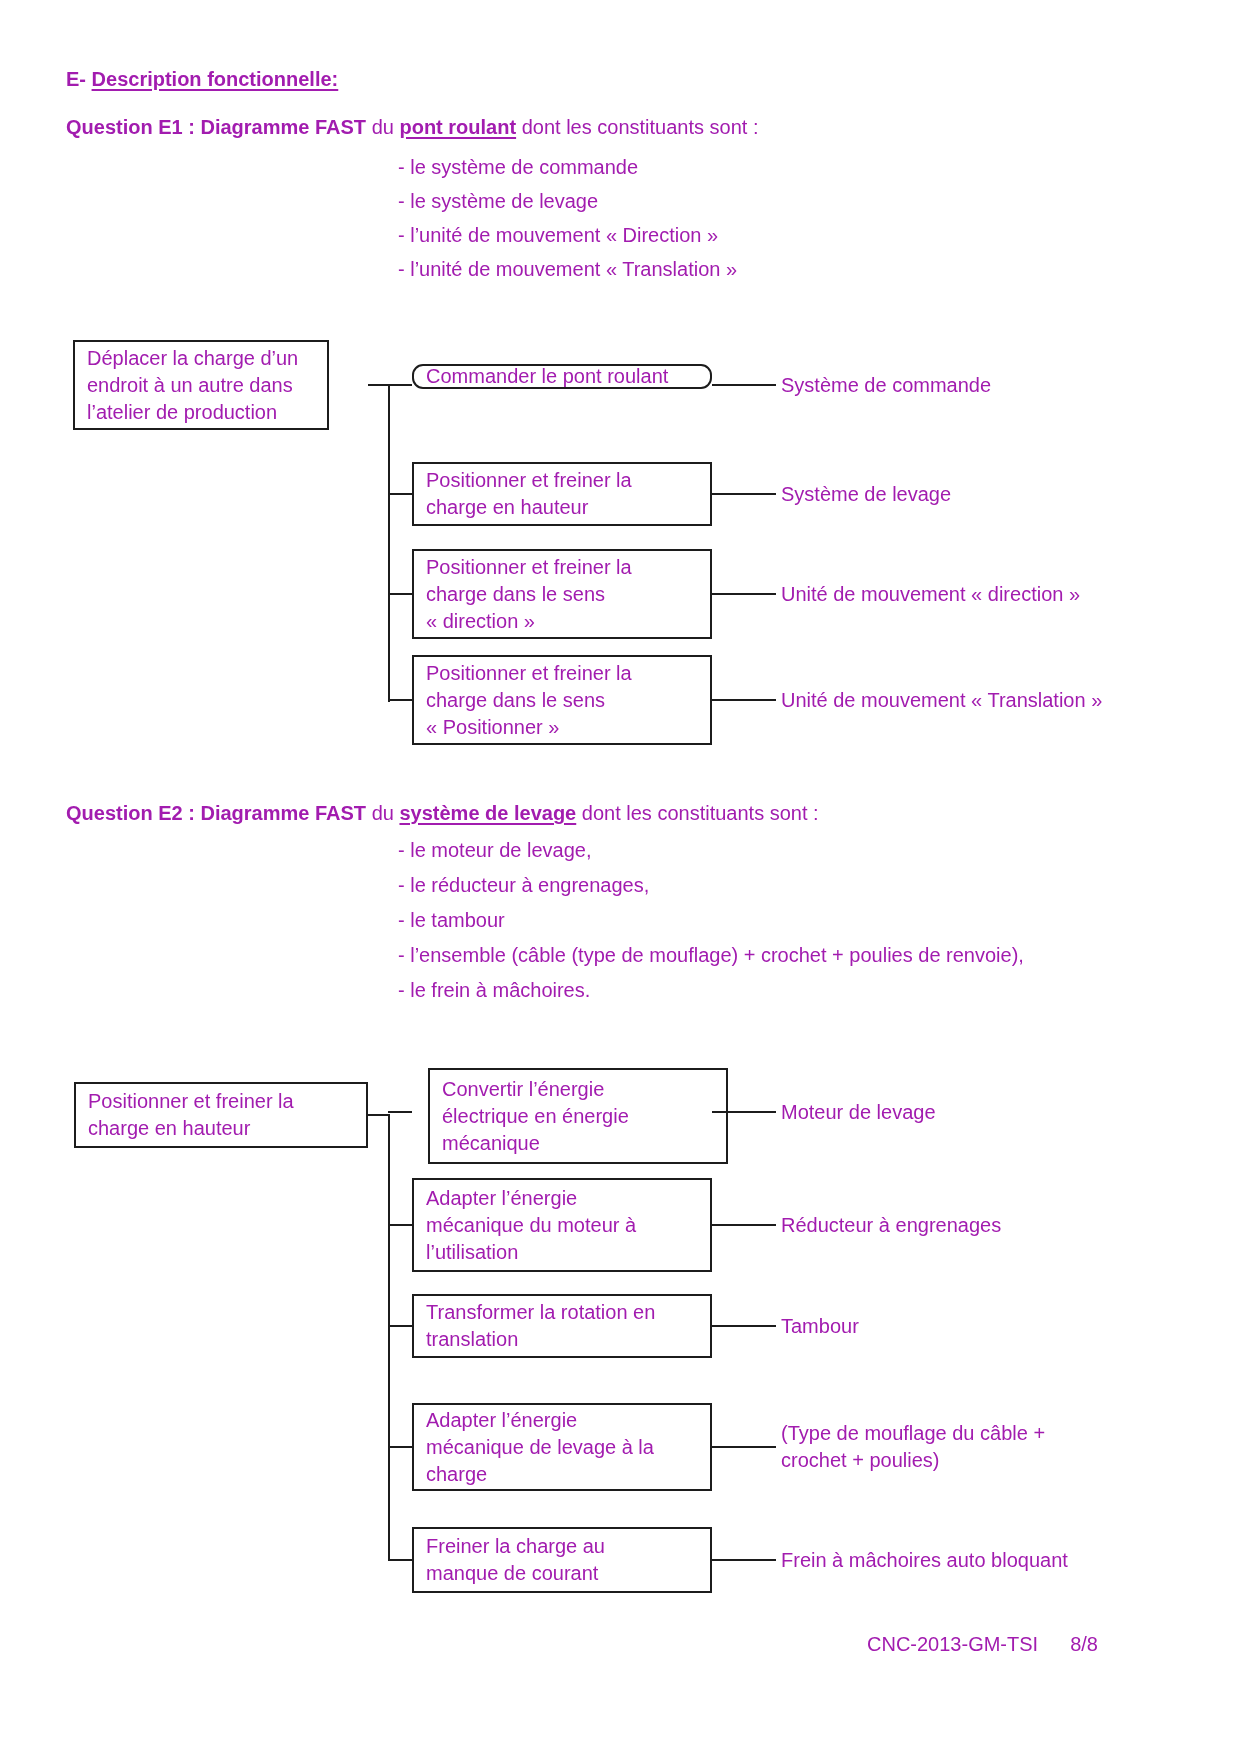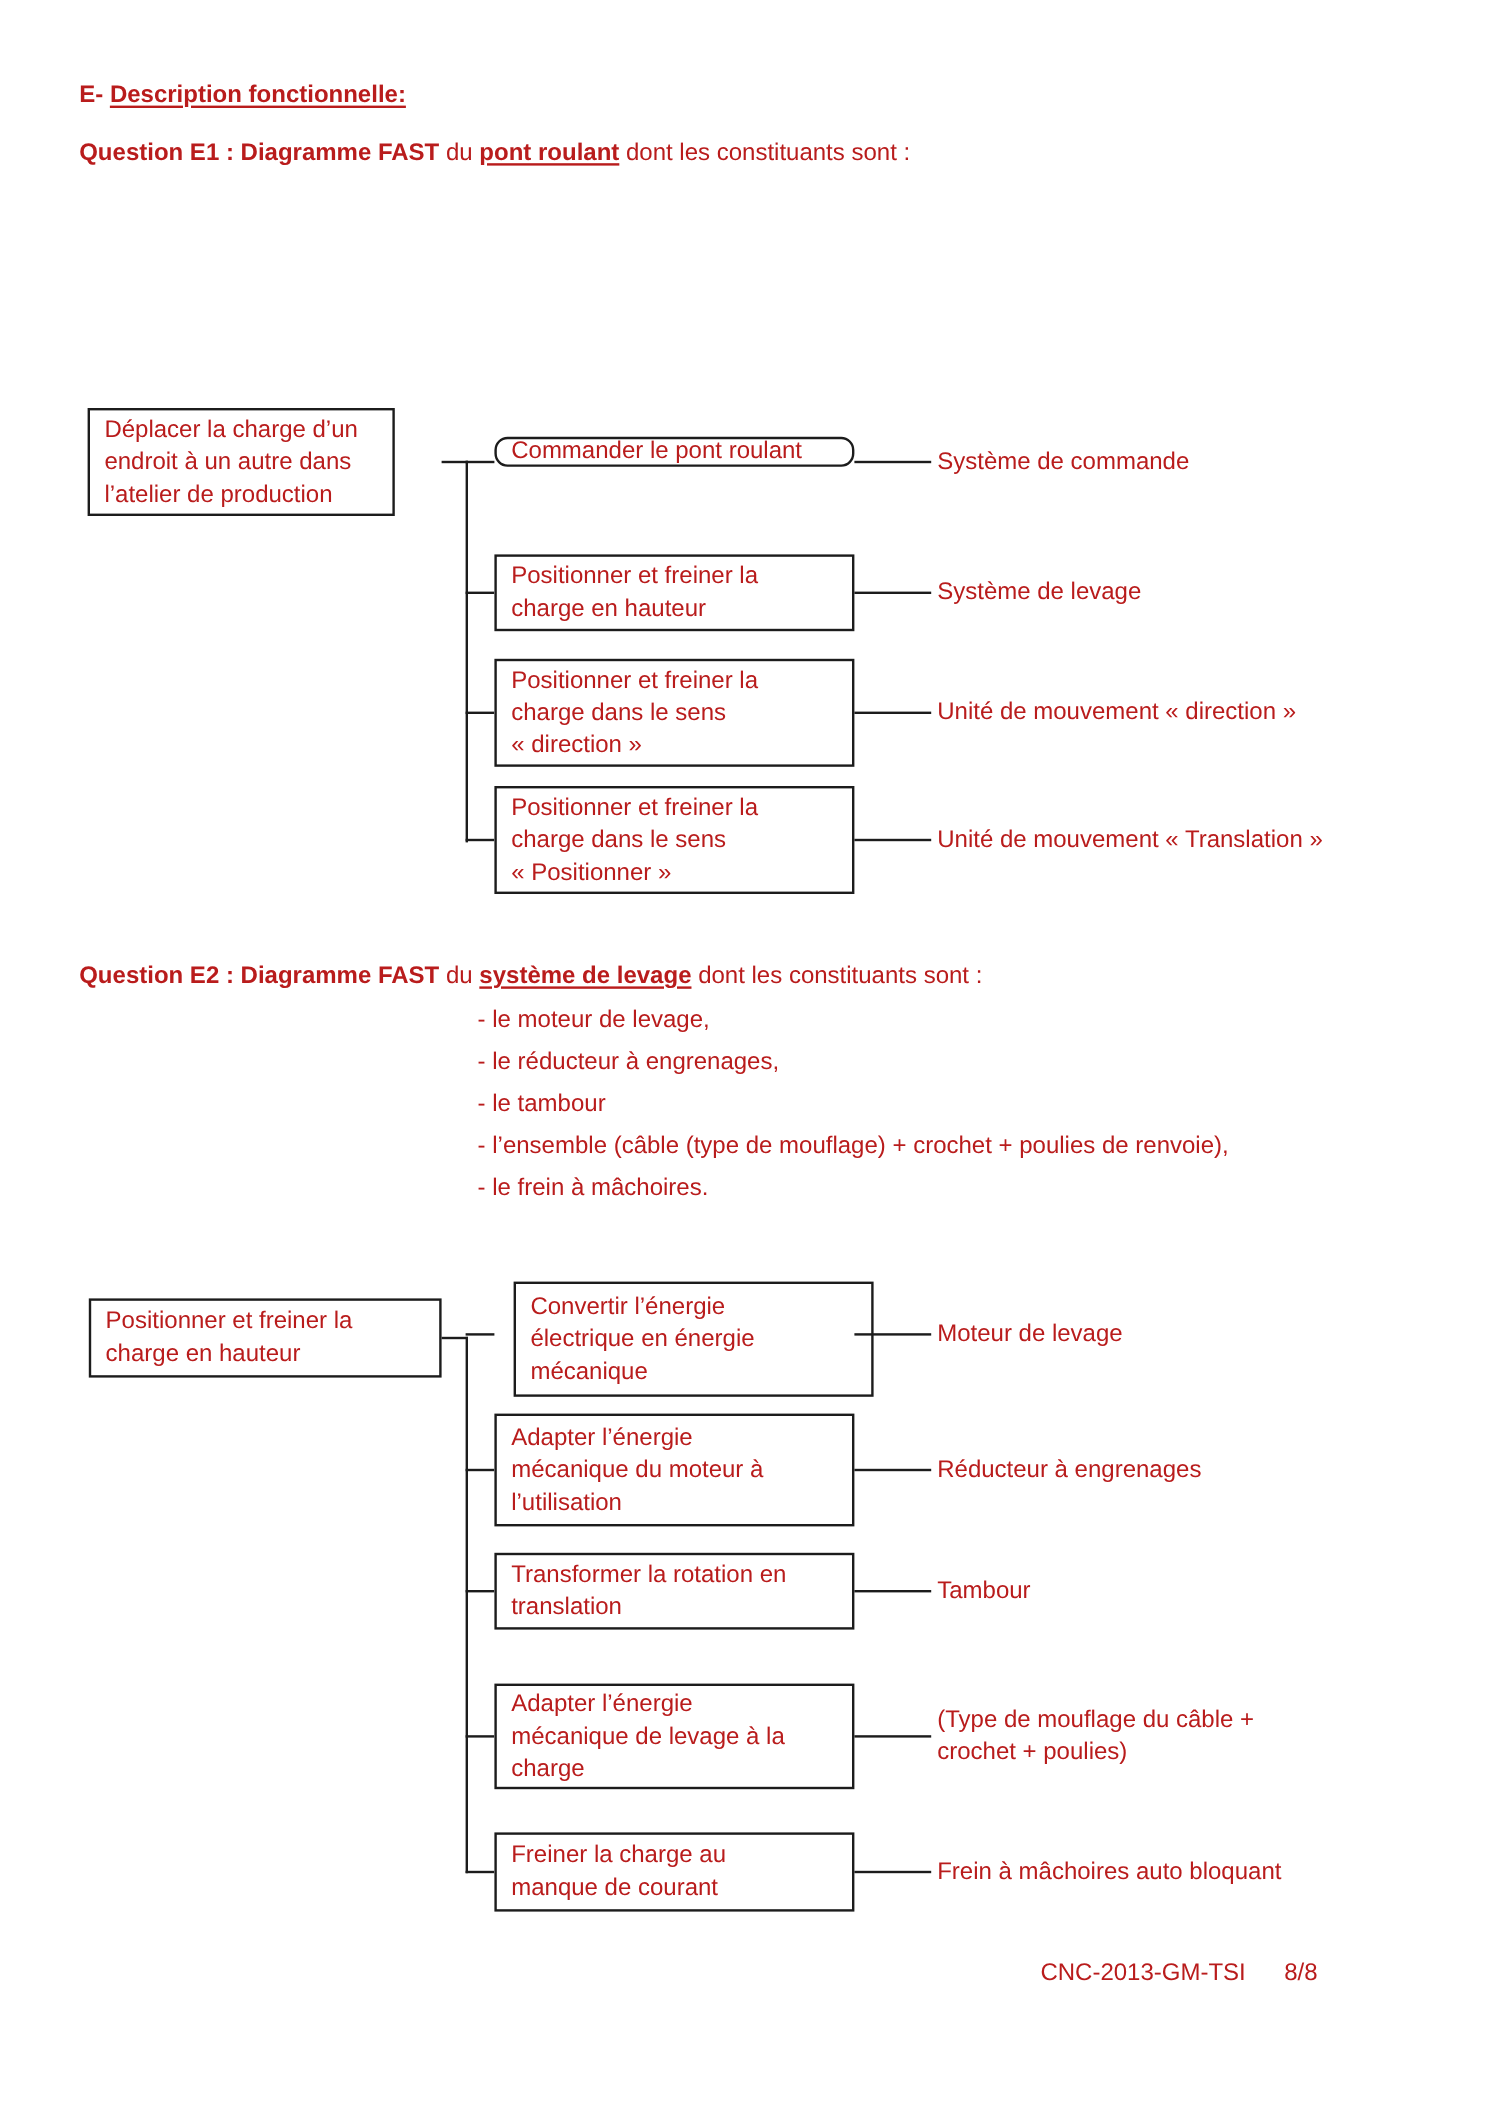--- a/index.html
+++ b/index.html
@@ -3,21 +3,21 @@
 <meta charset="utf-8">
 <style>
   html,body{margin:0;padding:0;background:#e8e8e8;}
   .page{
     position:relative;
     width:1240px;height:1754px;
     margin:0 auto;
     background:#ffffff;
     font-family:"Liberation Sans","DejaVu Sans",sans-serif;
     font-size:20px;
-    color:#b91c1c;
+    color:#a21caf;
     overflow:hidden;
   }
   .b{font-weight:bold;}
   .u{text-decoration:underline;text-underline-offset:3px;}
   .qline{position:absolute;white-space:nowrap;line-height:26px;}
   .heading{position:absolute;white-space:nowrap;line-height:26px;}
   .list{position:absolute;}
   .li{white-space:nowrap;}
   .list-1 .li{line-height:34px;}
   .list-2 .li{line-height:35px;}
@@ -51,20 +51,26 @@
     <span class="b u">Description fonctionnelle:</span>
   </div>
 
   <div class="qline" style="left:66px;top:114px;">
     <span class="b">Question E1 : Diagramme FAST</span>
     <span>du</span>
     <span class="b u">pont roulant</span>
     <span>dont les constituants sont :</span>
   </div>
 
+  <div class="list list-1" style="left:398px;top:150px;">
+    <div class="li">- le système de commande</div>
+    <div class="li">- le système de levage</div>
+    <div class="li">- l’unité de mouvement « Direction »</div>
+    <div class="li">- l’unité de mouvement « Translation »</div>
+  </div>
 
   <div>
 
     <div class="box" style="left:73px;top:340px;width:256px;height:90px;">
       <div class="line">Déplacer la charge d’un</div>
       <div class="line">endroit à un autre dans</div>
       <div class="line">l’atelier de production</div>
     </div>
 
     <div class="hline" style="left:368px;top:384px;width:22px;"></div>

